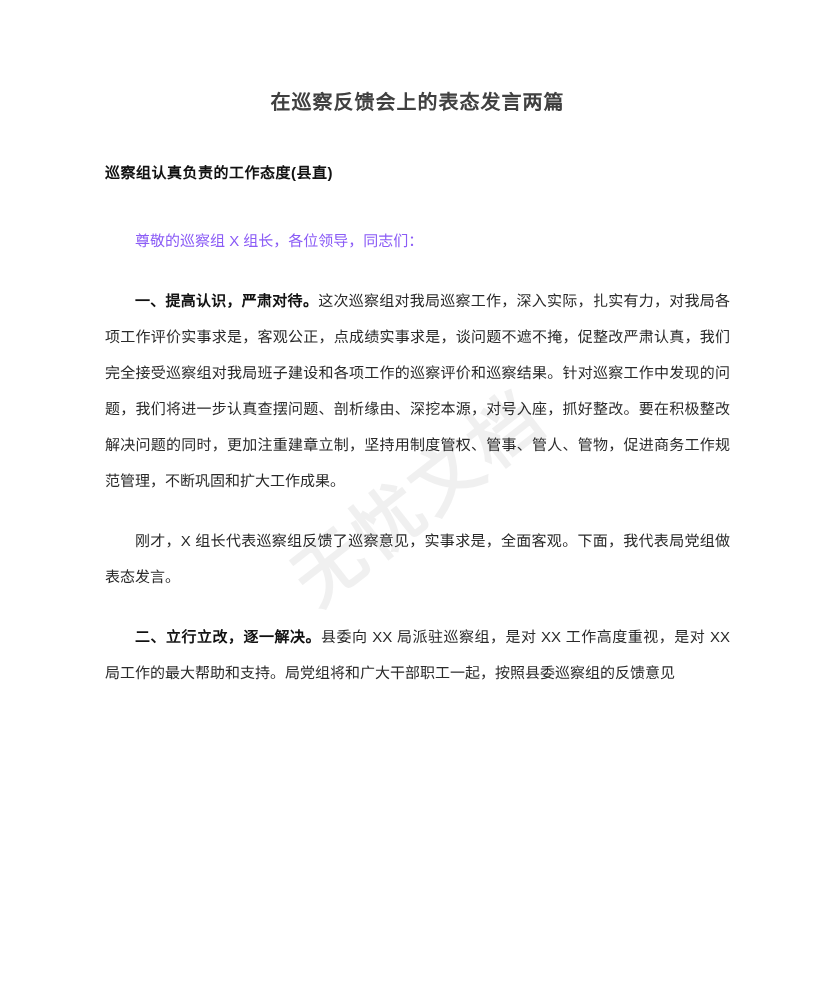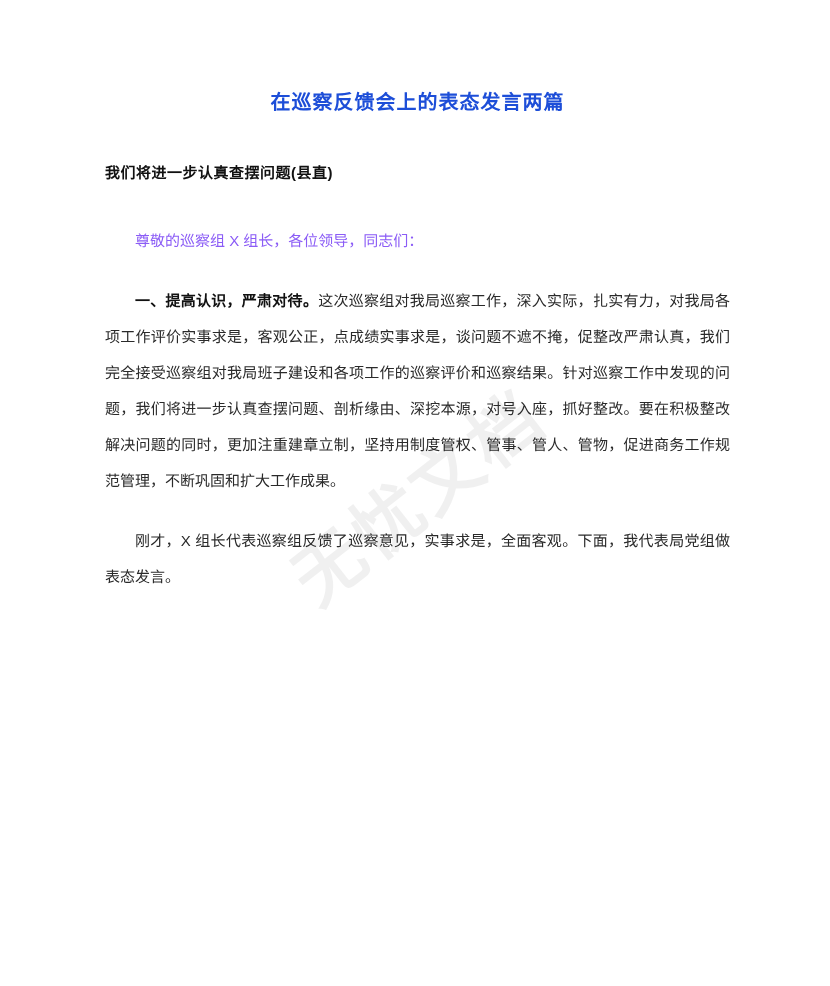--- a/index.html
+++ b/index.html
@@ -46,21 +46,21 @@
     padding: 0 100px 0 105px;
     box-sizing: border-box;
   }
   .doc-title {
     margin: 0;
     padding-top: 88px;
     font-size: 20px;
     font-weight: 700;
     text-align: center;
     letter-spacing: 1px;
-    color: #1d4ed8;
+    color: #404040;
     line-height: 1.4;
   }
   .doc-subtitle {
     margin: 0;
     padding-top: 46px;
     font-size: 15px;
     font-weight: 700;
     text-align: left;
     color: #111111;
     letter-spacing: 0.5px;
@@ -95,24 +95,25 @@
 <div class="page">
 
   <div class="watermark-layer">
     <div class="watermark">无忧文档</div>
   </div>
 
   <div class="content">
 
     <h1 class="doc-title">在巡察反馈会上的表态发言两篇</h1>
 
-    <h2 class="doc-subtitle">我们将进一步认真查摆问题(县直)</h2>
+    <h2 class="doc-subtitle">巡察组认真负责的工作态度(县直)</h2>
 
     <p class="salutation">尊敬的巡察组 X 组长，各位领导，同志们：</p>
 
 
     <p class="para"><span class="lead">一、提高认识，严肃对待。</span><span>这次巡察组对我局巡察工作，深入实际，扎实有力，对我局各项工作评价实事求是，客观公正，点成绩实事求是，谈问题不遮不掩，促整改严肃认真，我们完全接受巡察组对我局班子建设和各项工作的巡察评价和巡察结果。针对巡察工作中发现的问题，我们将进一步认真查摆问题、剖析缘由、深挖本源，对号入座，抓好整改。要在积极整改解决问题的同时，更加注重建章立制，坚持用制度管权、管事、管人、管物，促进商务工作规范管理，不断巩固和扩大工作成果。</span></p>
 
     <p class="para"><span class="lead"></span><span>刚才，X 组长代表巡察组反馈了巡察意见，实事求是，全面客观。下面，我代表局党组做表态发言。</span></p>
 
+    <p class="para"><span class="lead">二、立行立改，逐一解决。</span><span>县委向 XX 局派驻巡察组，是对 XX 工作高度重视，是对 XX 局工作的最大帮助和支持。局党组将和广大干部职工一起，按照县委巡察组的反馈意见</span></p>
 
   </div>
 </div>
 
 </body></html>

